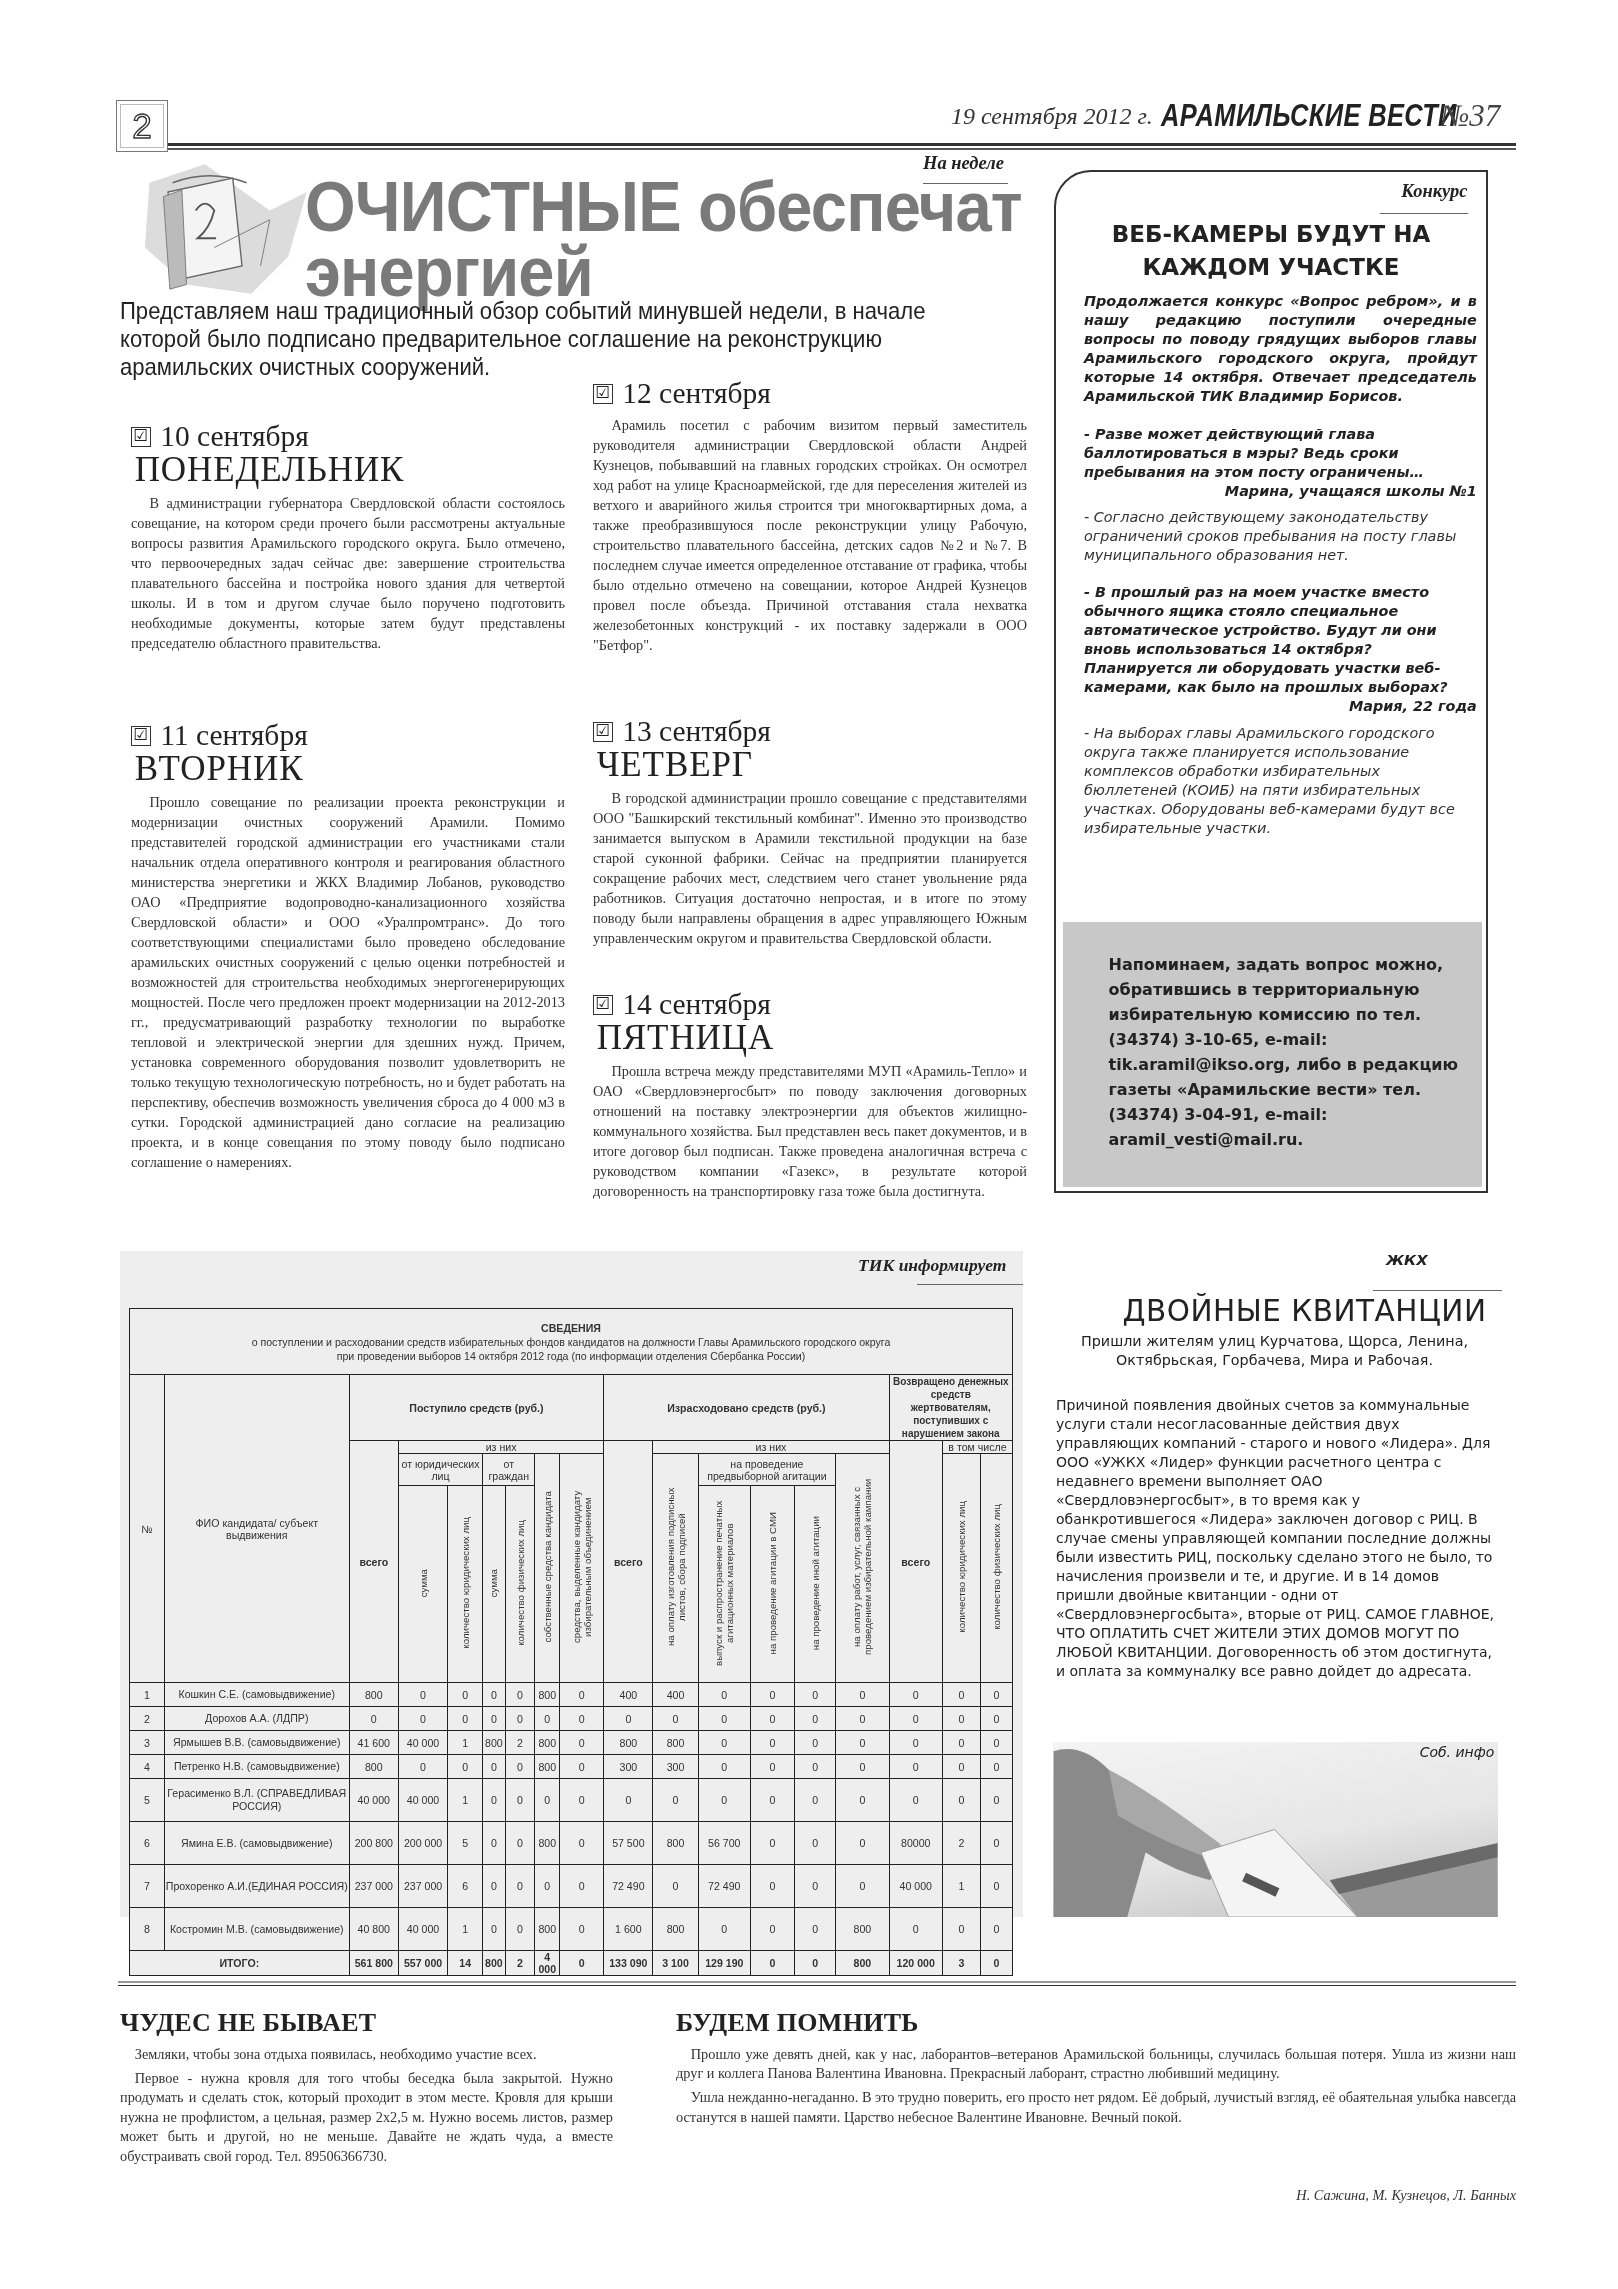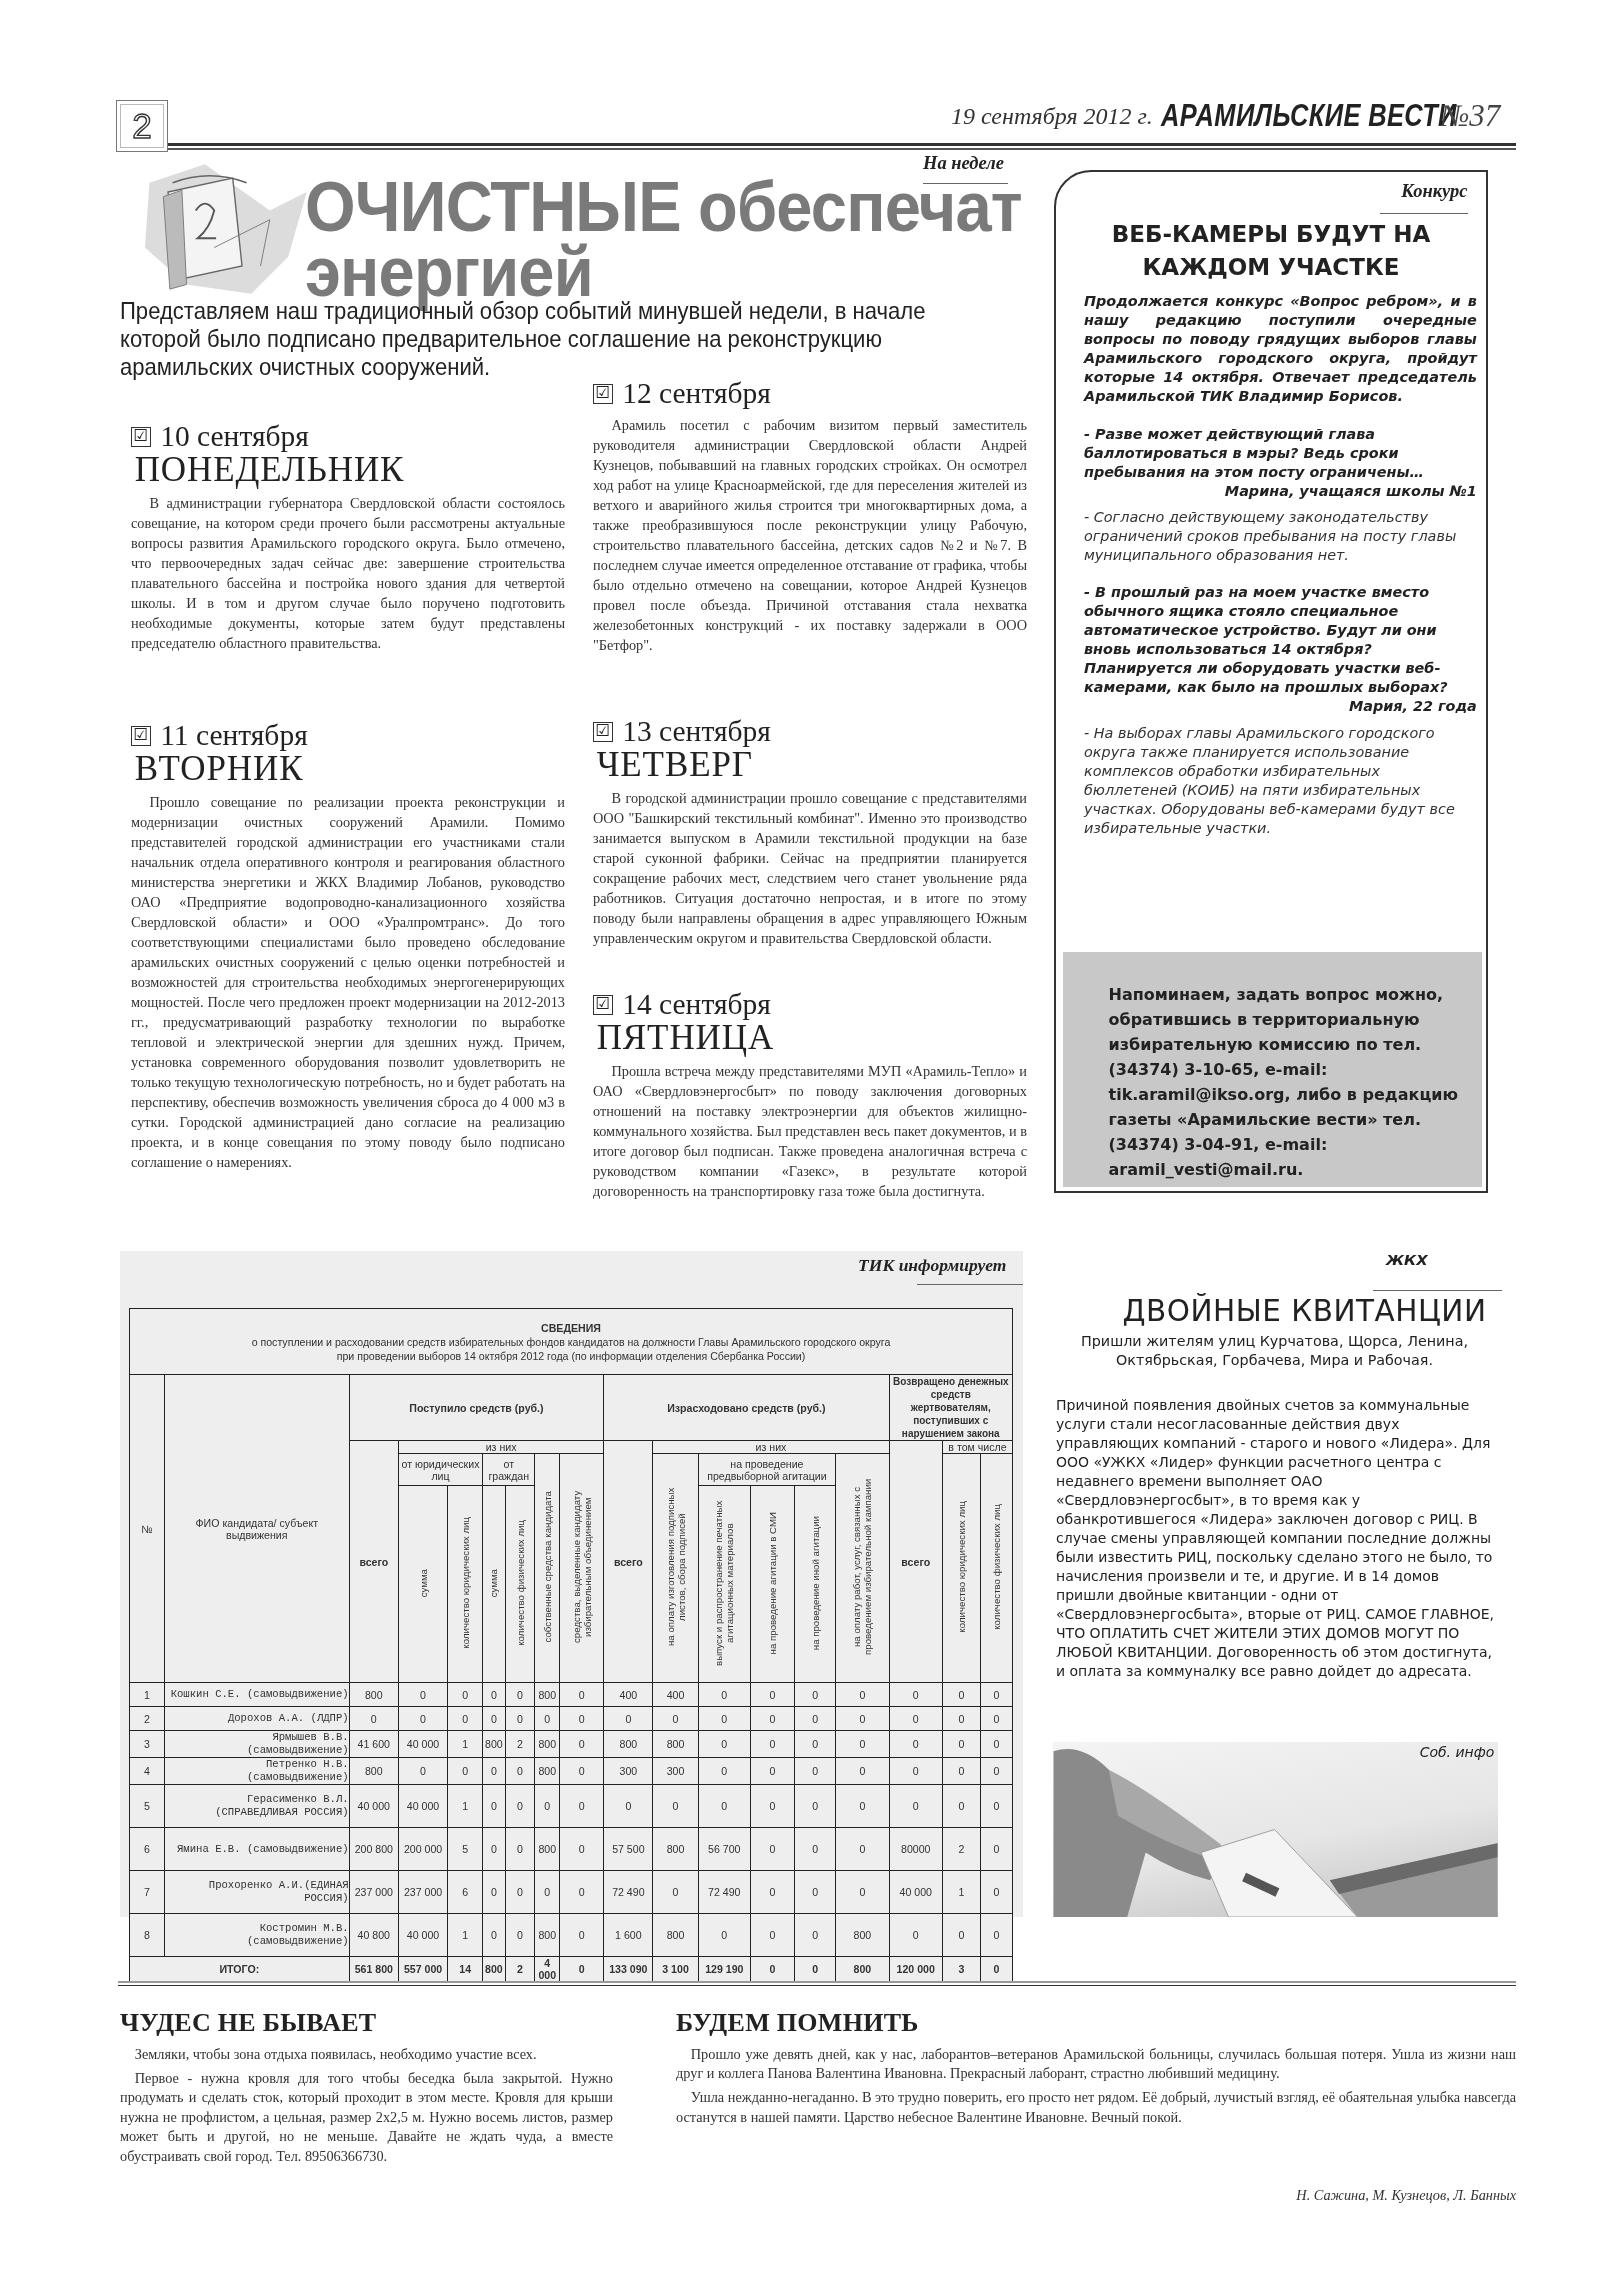--- a/index.html
+++ b/index.html
@@ -34,36 +34,36 @@
   
   .contest-box { position: absolute; left: 1054px; top: 170px; width: 434px; height: 1023px; border: 2.8px solid #333; border-top-left-radius: 37px; background: #fff; }
   .contest-rubric { position: absolute; right: 18.5px; top: 9.2px; font-style: italic; font-weight: bold; font-size: 18.5px; font-family: "Liberation Serif", serif; }
   .contest-rubric-rule { position: absolute; right: 18.5px; top: 41px; width: 88px; height: 0.9px; background: #666; }
   .contest-title { position: absolute; left: 0; right: 0; top: 46px; text-align: center; font-family: "DejaVu Sans", sans-serif; font-weight: bold; font-size: 23px; line-height: 33px; color: #222; }
   .contest-inner { position: absolute; left: 28px; right: 9.2px; top: 120px; font-family: "DejaVu Sans", sans-serif; font-style: italic; font-size: 14.4px; line-height: 19px; color: #222; }
   .contest-intro { font-weight: bold; text-align: justify; }
   .q { font-weight: bold; margin-top: 18.5px; }
   .sig { font-weight: bold; text-align: right; }
   .a { margin-top: 7.4px; color: #333; }
-  .reminder { position: absolute; left: 6.5px; right: 3.7px; bottom: 3.7px; height: 235px; background: #c8c8c8; padding: 29.5px 18.5px 0 46px; font-family: "DejaVu Sans", sans-serif; font-weight: bold; font-size: 16px; line-height: 25px; color: #222; }
+  .reminder { position: absolute; left: 6.5px; right: 3.7px; bottom: 3.7px; height: 265px; background: #c8c8c8; padding: 29.5px 18.5px 0 46px; font-family: "DejaVu Sans", sans-serif; font-weight: bold; font-size: 16px; line-height: 25px; color: #222; }
 
   
   .tik-panel { position: absolute; left: 120px; top: 1251px; width: 903px; height: 666px; background: #eeeeee; }
   .tik-rubric { position: absolute; right: 16.6px; top: 3.7px; font-style: italic; font-weight: bold; font-size: 17.5px; font-family: "Liberation Serif", serif; }
   .tik-rule { position: absolute; right: 0; top: 33px; width: 106px; height: 0.9px; background: #666; }
 
   table.fund { position: absolute; left: 129px; top: 1308px; width: 884px; border-collapse: collapse; font-family: "Liberation Sans", sans-serif; font-size: 10.6px; color: #333; background: #eee; table-layout: fixed; }
   table.fund td, table.fund th { border: 1.4px solid #222; text-align: center; vertical-align: middle; font-weight: normal; padding: 0; overflow: hidden; }
   table.fund .caption { height: 66px; font-size: 10.6px; line-height: 14px; }
   table.fund .caption b { font-weight: bold; }
   table.fund .b { font-weight: bold; }
   .vert { writing-mode: vertical-rl; transform: rotate(180deg); display: inline-block; font-size: 9.7px; line-height: 11px; white-space: normal; max-height: 194px; text-align: center; }
   table.fund tbody td { height: 24px; }
   table.fund tbody tr.tall td { height: 43px; }
-  table.fund td.name { text-align: right; padding-left: 0; line-height: 13px; font-family: Liberation Mono, monospace; }
+  table.fund td.name { text-align: center; padding-left: 0; line-height: 13px; }
   table.fund tr.total td { font-weight: bold; height: 24px; }
 
   
   .zhkh-rubric { position: absolute; left: 1386px; top: 1251px; font-family: "DejaVu Sans", sans-serif; font-style: italic; font-weight: bold; font-size: 14.8px; }
   .zhkh-rule { position: absolute; left: 1373px; top: 1290px; width: 129px; height: 0.9px; background: #666; }
   .zhkh-title { position: absolute; left: 1071px; width: 467px; top: 1294px; text-align: center; font-family: "DejaVu Sans", sans-serif; font-size: 29.5px; color: #222; letter-spacing: 0.5px; }
   .zhkh-sub { position: absolute; left: 1041px; width: 467px; top: 1332px; text-align: center; font-family: "DejaVu Sans", sans-serif; font-size: 14.3px; line-height: 19.4px; color: #222; }
   .zhkh-body { position: absolute; left: 1056px; width: 443px; top: 1396px; font-family: "DejaVu Sans", sans-serif; font-size: 14px; line-height: 19px; color: #222; }
   .photo { position: absolute; left: 1053px; top: 1742px; width: 445px; height: 175px; overflow: hidden; background: linear-gradient(170deg, #f4f4f4 0%, #e6e6e6 55%, #bdbdbd 100%); }
   .photo-credit { position: absolute; right: 3.7px; top: 1.8px; font-family: "DejaVu Sans", sans-serif; font-style: italic; font-size: 14px; color: #222; }

